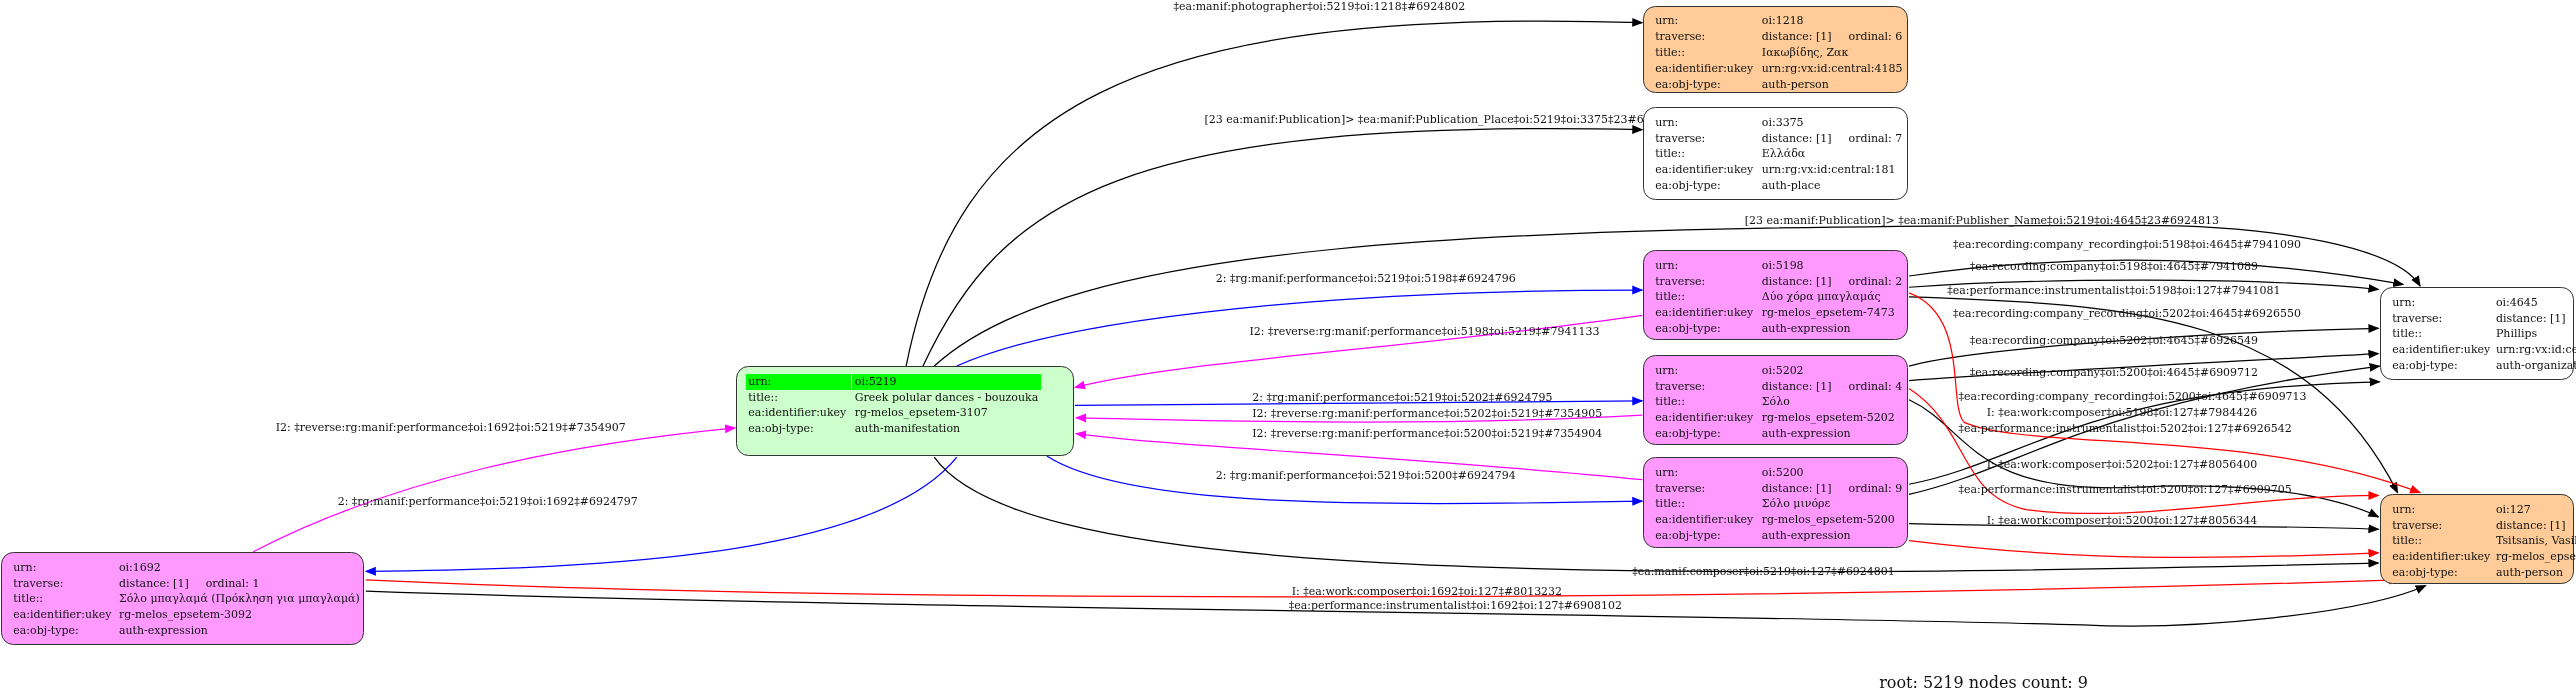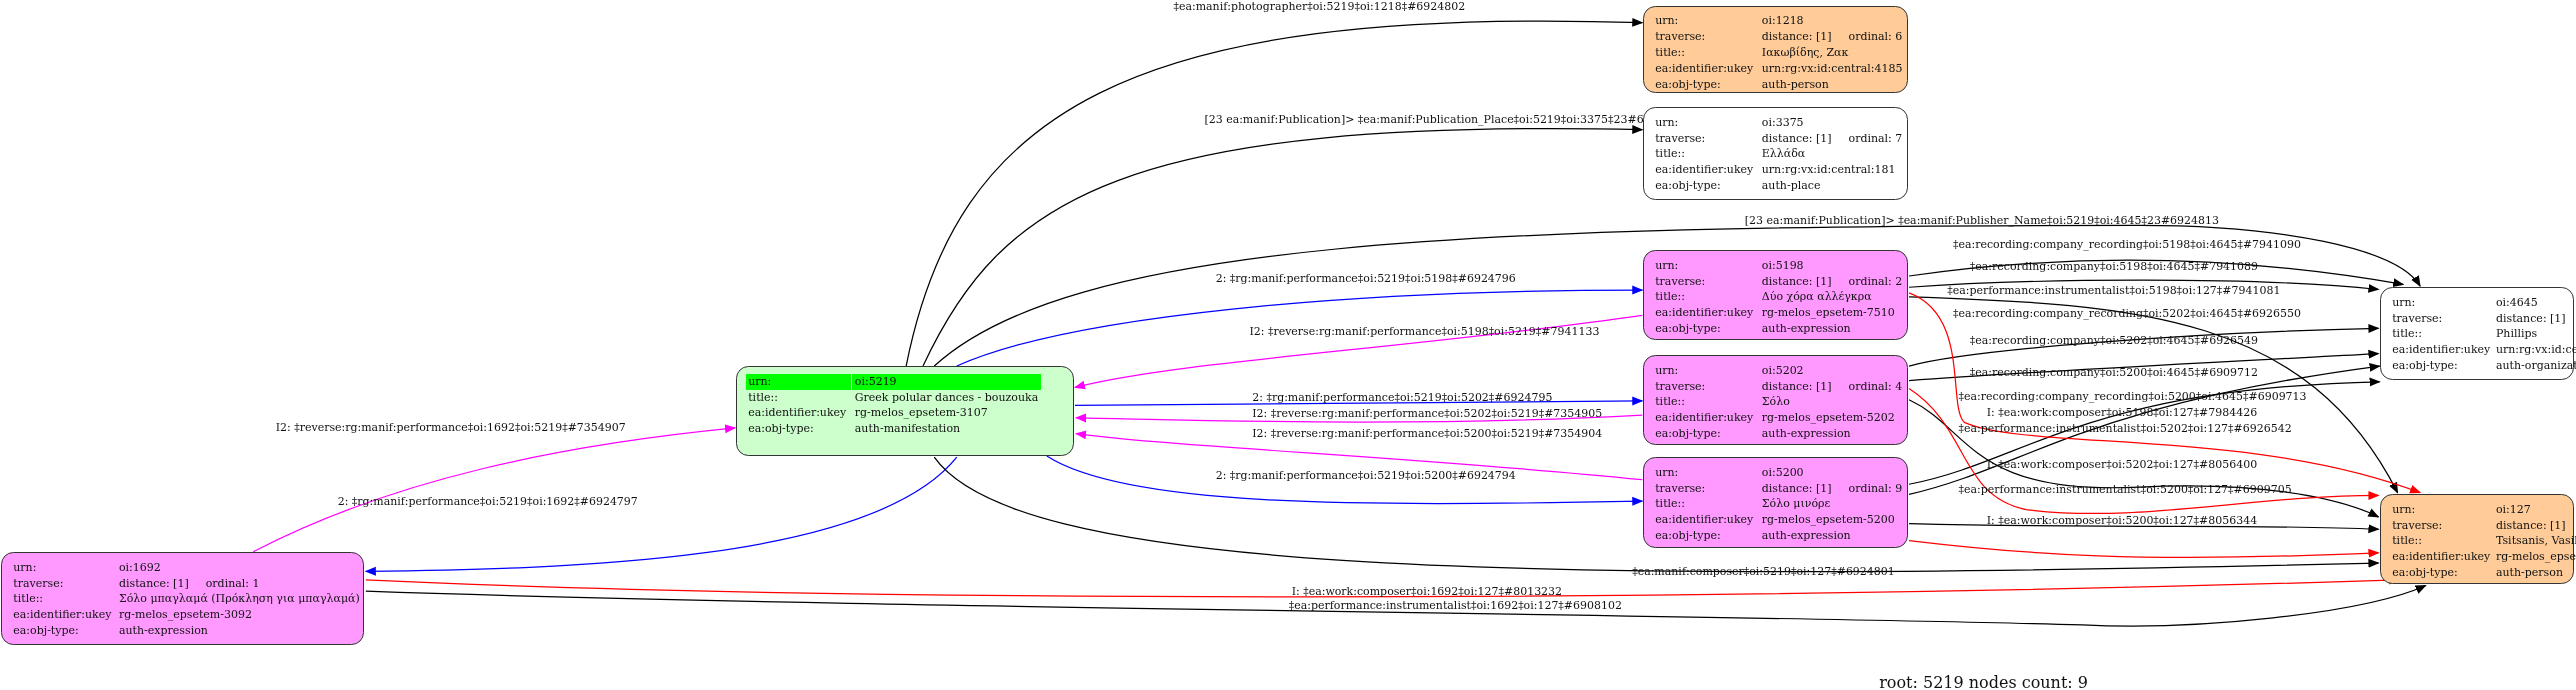--- a/index.html
+++ b/index.html
@@ -177,25 +177,25 @@
         <tr>
           <td class="k">urn:</td>
           <td>oi:5198</td>
         </tr>
       <tr>
           <td class="k">traverse:</td>
           <td><span>distance: [1]</span><span class="ord">ordinal: 2</span></td>
         </tr>
       <tr>
           <td class="k">title::</td>
-          <td>Δύο χόρα αλλέγκρα</td>
-        </tr>
-      <tr>
-          <td class="k">ea:identifier:ukey</td>
-          <td>rg-melos_epsetem-7510</td>
+          <td>Δύο χόρα μπαγλαμάς</td>
+        </tr>
+      <tr>
+          <td class="k">ea:identifier:ukey</td>
+          <td>rg-melos_epsetem-7473</td>
         </tr>
       <tr>
           <td class="k">ea:obj-type:</td>
           <td>auth-expression</td>
         </tr>
     </tbody>
     </table>
   </div>
 <div class="node" id="n5202" style="left: 1643px; top: 355px; width: 265px; height: 90px; background: rgb(255, 153, 255);">
     <table>

